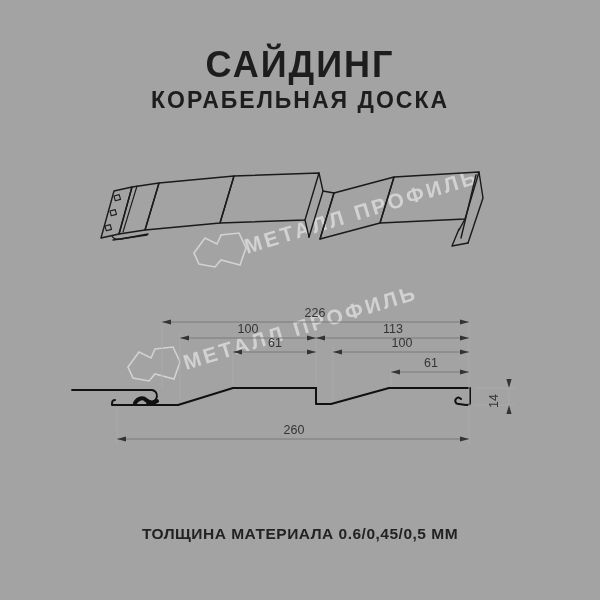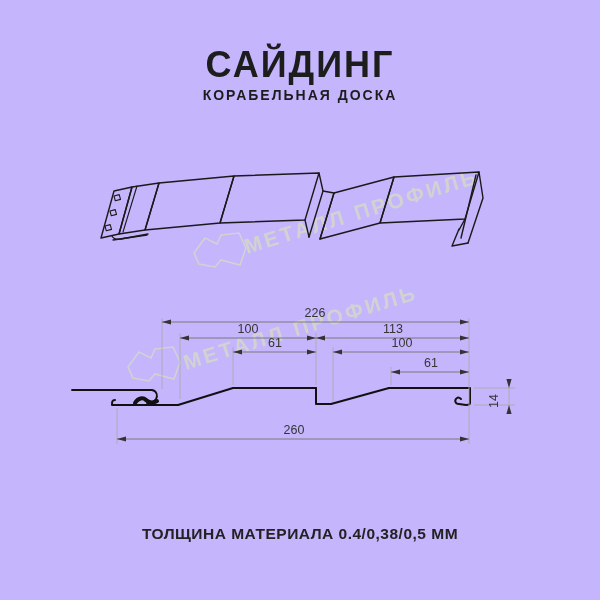--- a/index.html
+++ b/index.html
@@ -1,20 +1,20 @@
 <!DOCTYPE html>
 <html><head>
 <meta charset="utf-8">
 <style>
   html,body{margin:0;padding:0;background:#ffffff;}
-  .page{position:relative;width:600px;height:600px;background:#c4b5fd;overflow:hidden;
+  .page{position:relative;width:600px;height:600px;background:#a3a3a3;overflow:hidden;
         font-family:"Liberation Sans",sans-serif;}
   .hdr{position:absolute;left:0;width:600px;text-align:center;color:#1d1d1d;}
   .hdr-title{top:44px;font-size:36px;font-weight:bold;letter-spacing:2px;}
-  .hdr-sub{top:87px;font-size:14px;font-weight:bold;letter-spacing:2px;}
+  .hdr-sub{top:87px;font-size:23px;font-weight:bold;letter-spacing:2px;}
   .hdr-model{top:105px;font-size:13px;font-weight:bold;letter-spacing:1px;}
   .ftr{position:absolute;top:525px;left:0;width:600px;text-align:center;
        font-size:15.5px;font-weight:bold;letter-spacing:.5px;color:#222;}
   svg{position:absolute;left:0;top:0;}
   .wm-text{font-size:21px;font-weight:bold;letter-spacing:3px;}
   .dim-label{font-size:12.5px;fill:#353535;}
 </style>
 </head>
 <body>
 
@@ -127,14 +127,14 @@
       <text class="dim-label" x="248" y="333">100</text>
       <text class="dim-label" x="393" y="333">113</text>
       <text class="dim-label" x="275" y="347">61</text>
       <text class="dim-label" x="402" y="347">100</text>
       <text class="dim-label" x="431" y="367">61</text>
       <text class="dim-label" x="294" y="434">260</text>
       <text class="dim-label" x="498" y="401" transform="rotate(-90 498 401)">14</text>
     </g>
   </svg>
 
-  <div class="ftr">ТОЛЩИНА МАТЕРИАЛА 0.4/0,38/0,5 ММ</div>
+  <div class="ftr">ТОЛЩИНА МАТЕРИАЛА 0.6/0,45/0,5 ММ</div>
 </div>
 
 </body></html>

